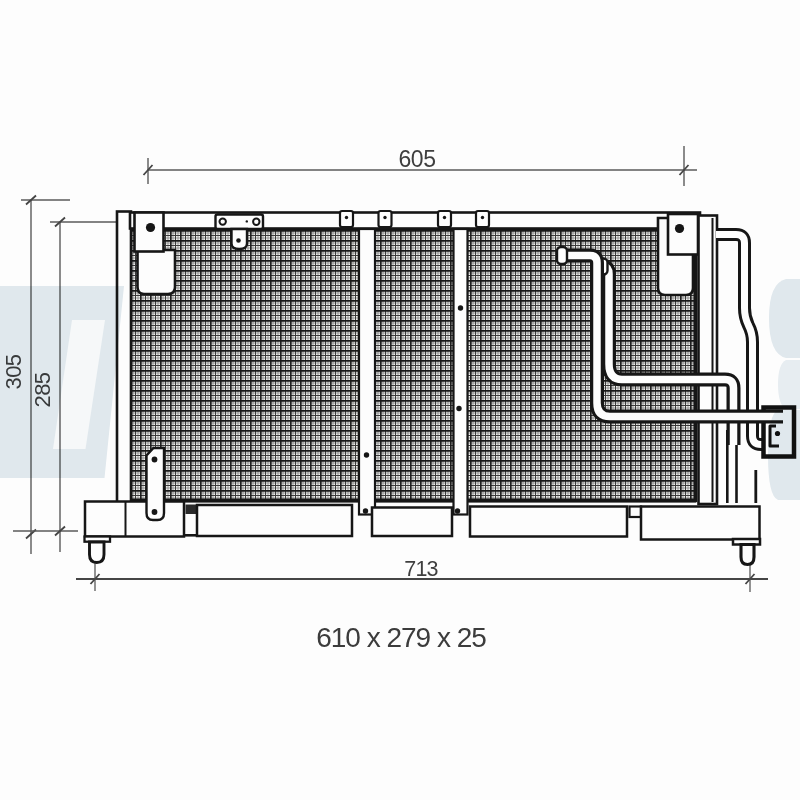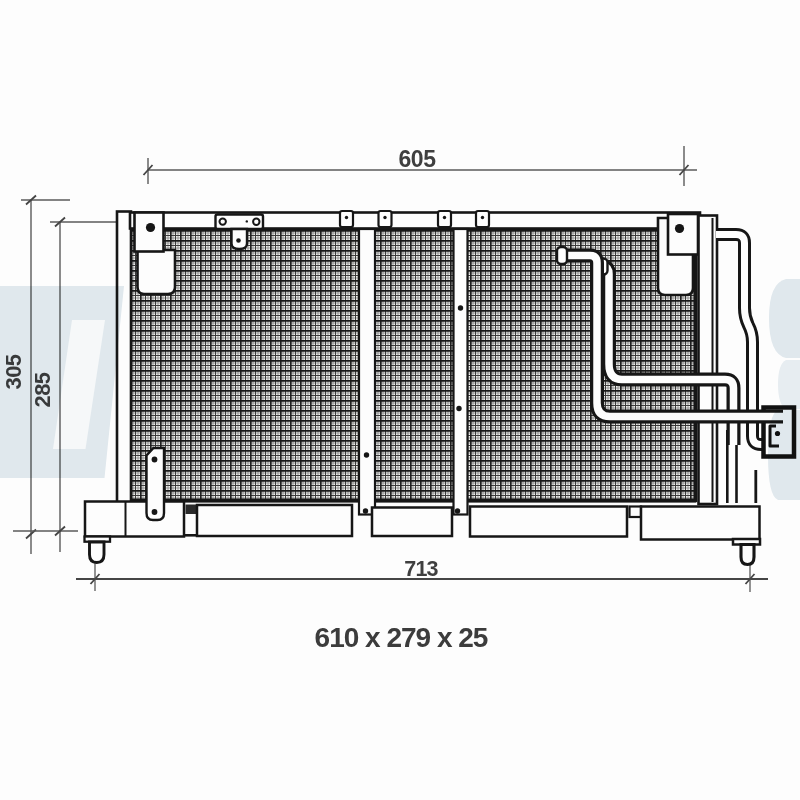--- a/index.html
+++ b/index.html
@@ -1,16 +1,16 @@
 <!DOCTYPE html>
 <html><head>
 <meta charset="utf-8">
 <style>
   html,body{margin:0;padding:0;background:#fdfdfd;}
-  .page{position:relative;width:684px;height:800px;background:#bef264;font-family:"Liberation Sans",sans-serif;font-weight:bold;}
+  .page{position:relative;width:684px;height:800px;background:#bef264;font-family:"Liberation Sans",sans-serif;}
 </style>
 </head>
 <body>
 <div class="page">
 <svg width="800" height="800" viewBox="0 0 800 800" style="filter:blur(0.3px)">
 <defs>
 <pattern id="mesh" width="10" height="10" patternUnits="userSpaceOnUse">
   <rect width="10" height="10" fill="#f5f5f3"></rect>
   <path d="M0,3 H10 M0,8 H10 M3,0 V10 M8,0 V10" stroke="#777" stroke-width="0.75"></path>
   <path d="M0,5.5 H10 M5.5,0 V10" stroke="#3a3a3a" stroke-width="1.05"></path>

